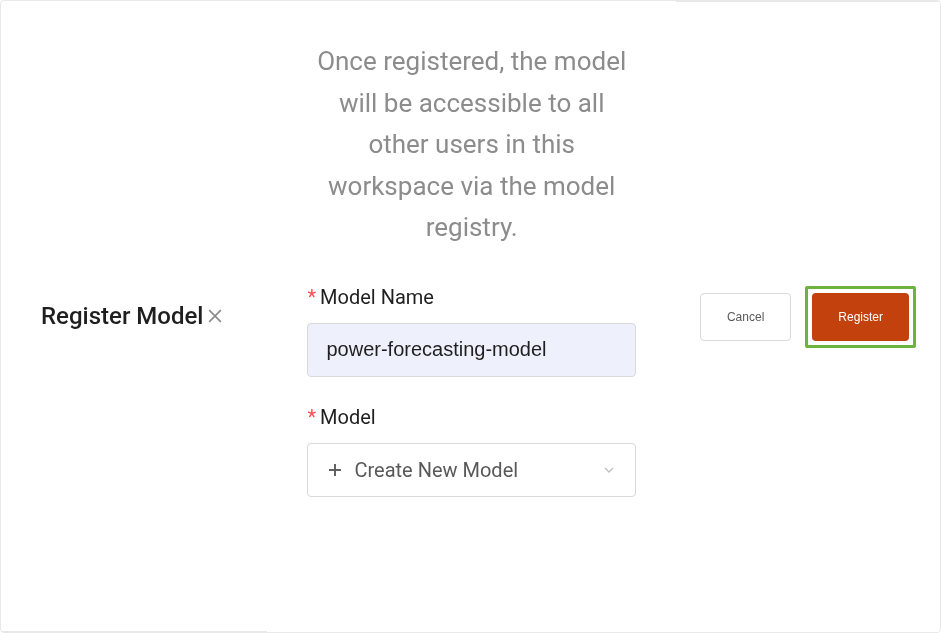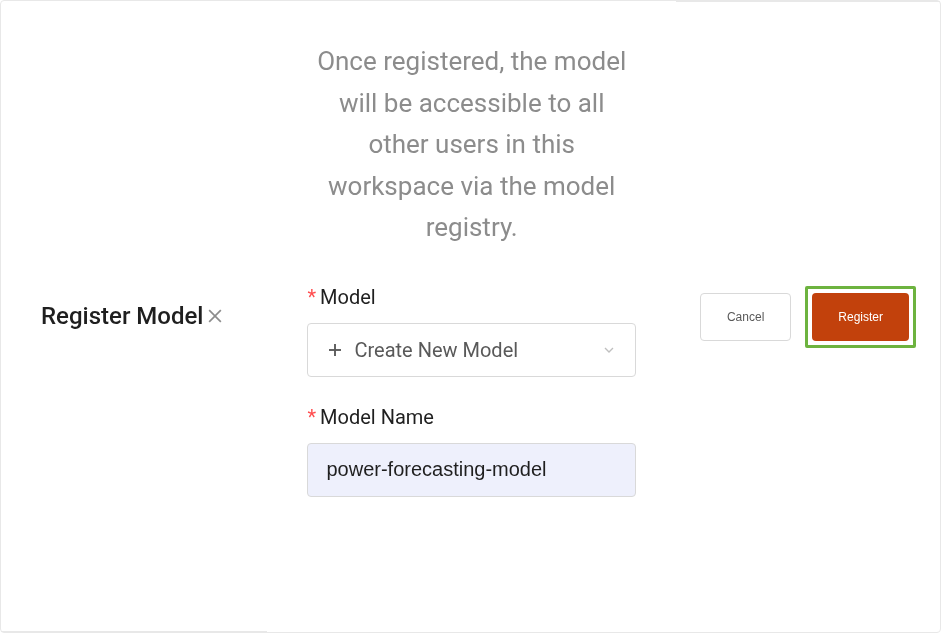--- a/index.html
+++ b/index.html
@@ -164,20 +164,27 @@
     <div class="close-icon">
       <svg viewBox="0 0 24 24" fill="none" stroke="currentColor" stroke-width="2">
         <line x1="5" y1="5" x2="19" y2="19"></line>
         <line x1="19" y1="5" x2="5" y2="19"></line>
       </svg>
     </div>
   </div>
 
   <div class="modal-body">
     <p class="description">Once registered, the model will be accessible to all other users in this workspace via the model registry.</p>
+
+    <div class="form-group">
+      <label class="form-label">
+        <span class="required-mark">*</span><span>Model Name</span>
+      </label>
+      <input type="text" class="text-input" value="power-forecasting-model" style="">
+    </div>
 
     <div class="form-group">
       <label class="form-label">
         <span class="required-mark">*</span><span>Model</span>
       </label>
       <div class="select-box">
         <div class="select-content">
           <span class="plus-icon">
             <svg viewBox="0 0 24 24" fill="none" stroke="currentColor" stroke-width="2.5">
               <line x1="12" y1="4" x2="12" y2="20"></line>
@@ -186,27 +193,20 @@
           </span>
           <span class="select-text">Create New Model</span>
         </div>
         <span class="chevron-icon">
           <svg viewBox="0 0 24 24" fill="none" stroke="currentColor" stroke-width="2">
             <polyline points="6 9 12 15 18 9"></polyline>
           </svg>
         </span>
       </div>
     </div>
-
-    <div class="form-group">
-      <label class="form-label">
-        <span class="required-mark">*</span><span>Model Name</span>
-      </label>
-      <input type="text" class="text-input" value="power-forecasting-model" style="">
-    </div>
   </div>
 
   <div class="modal-footer">
     <button class="btn btn-cancel">Cancel</button>
     <div class="register-highlight">
       <button class="btn btn-register">Register</button>
     </div>
   </div>
 </div>
 

